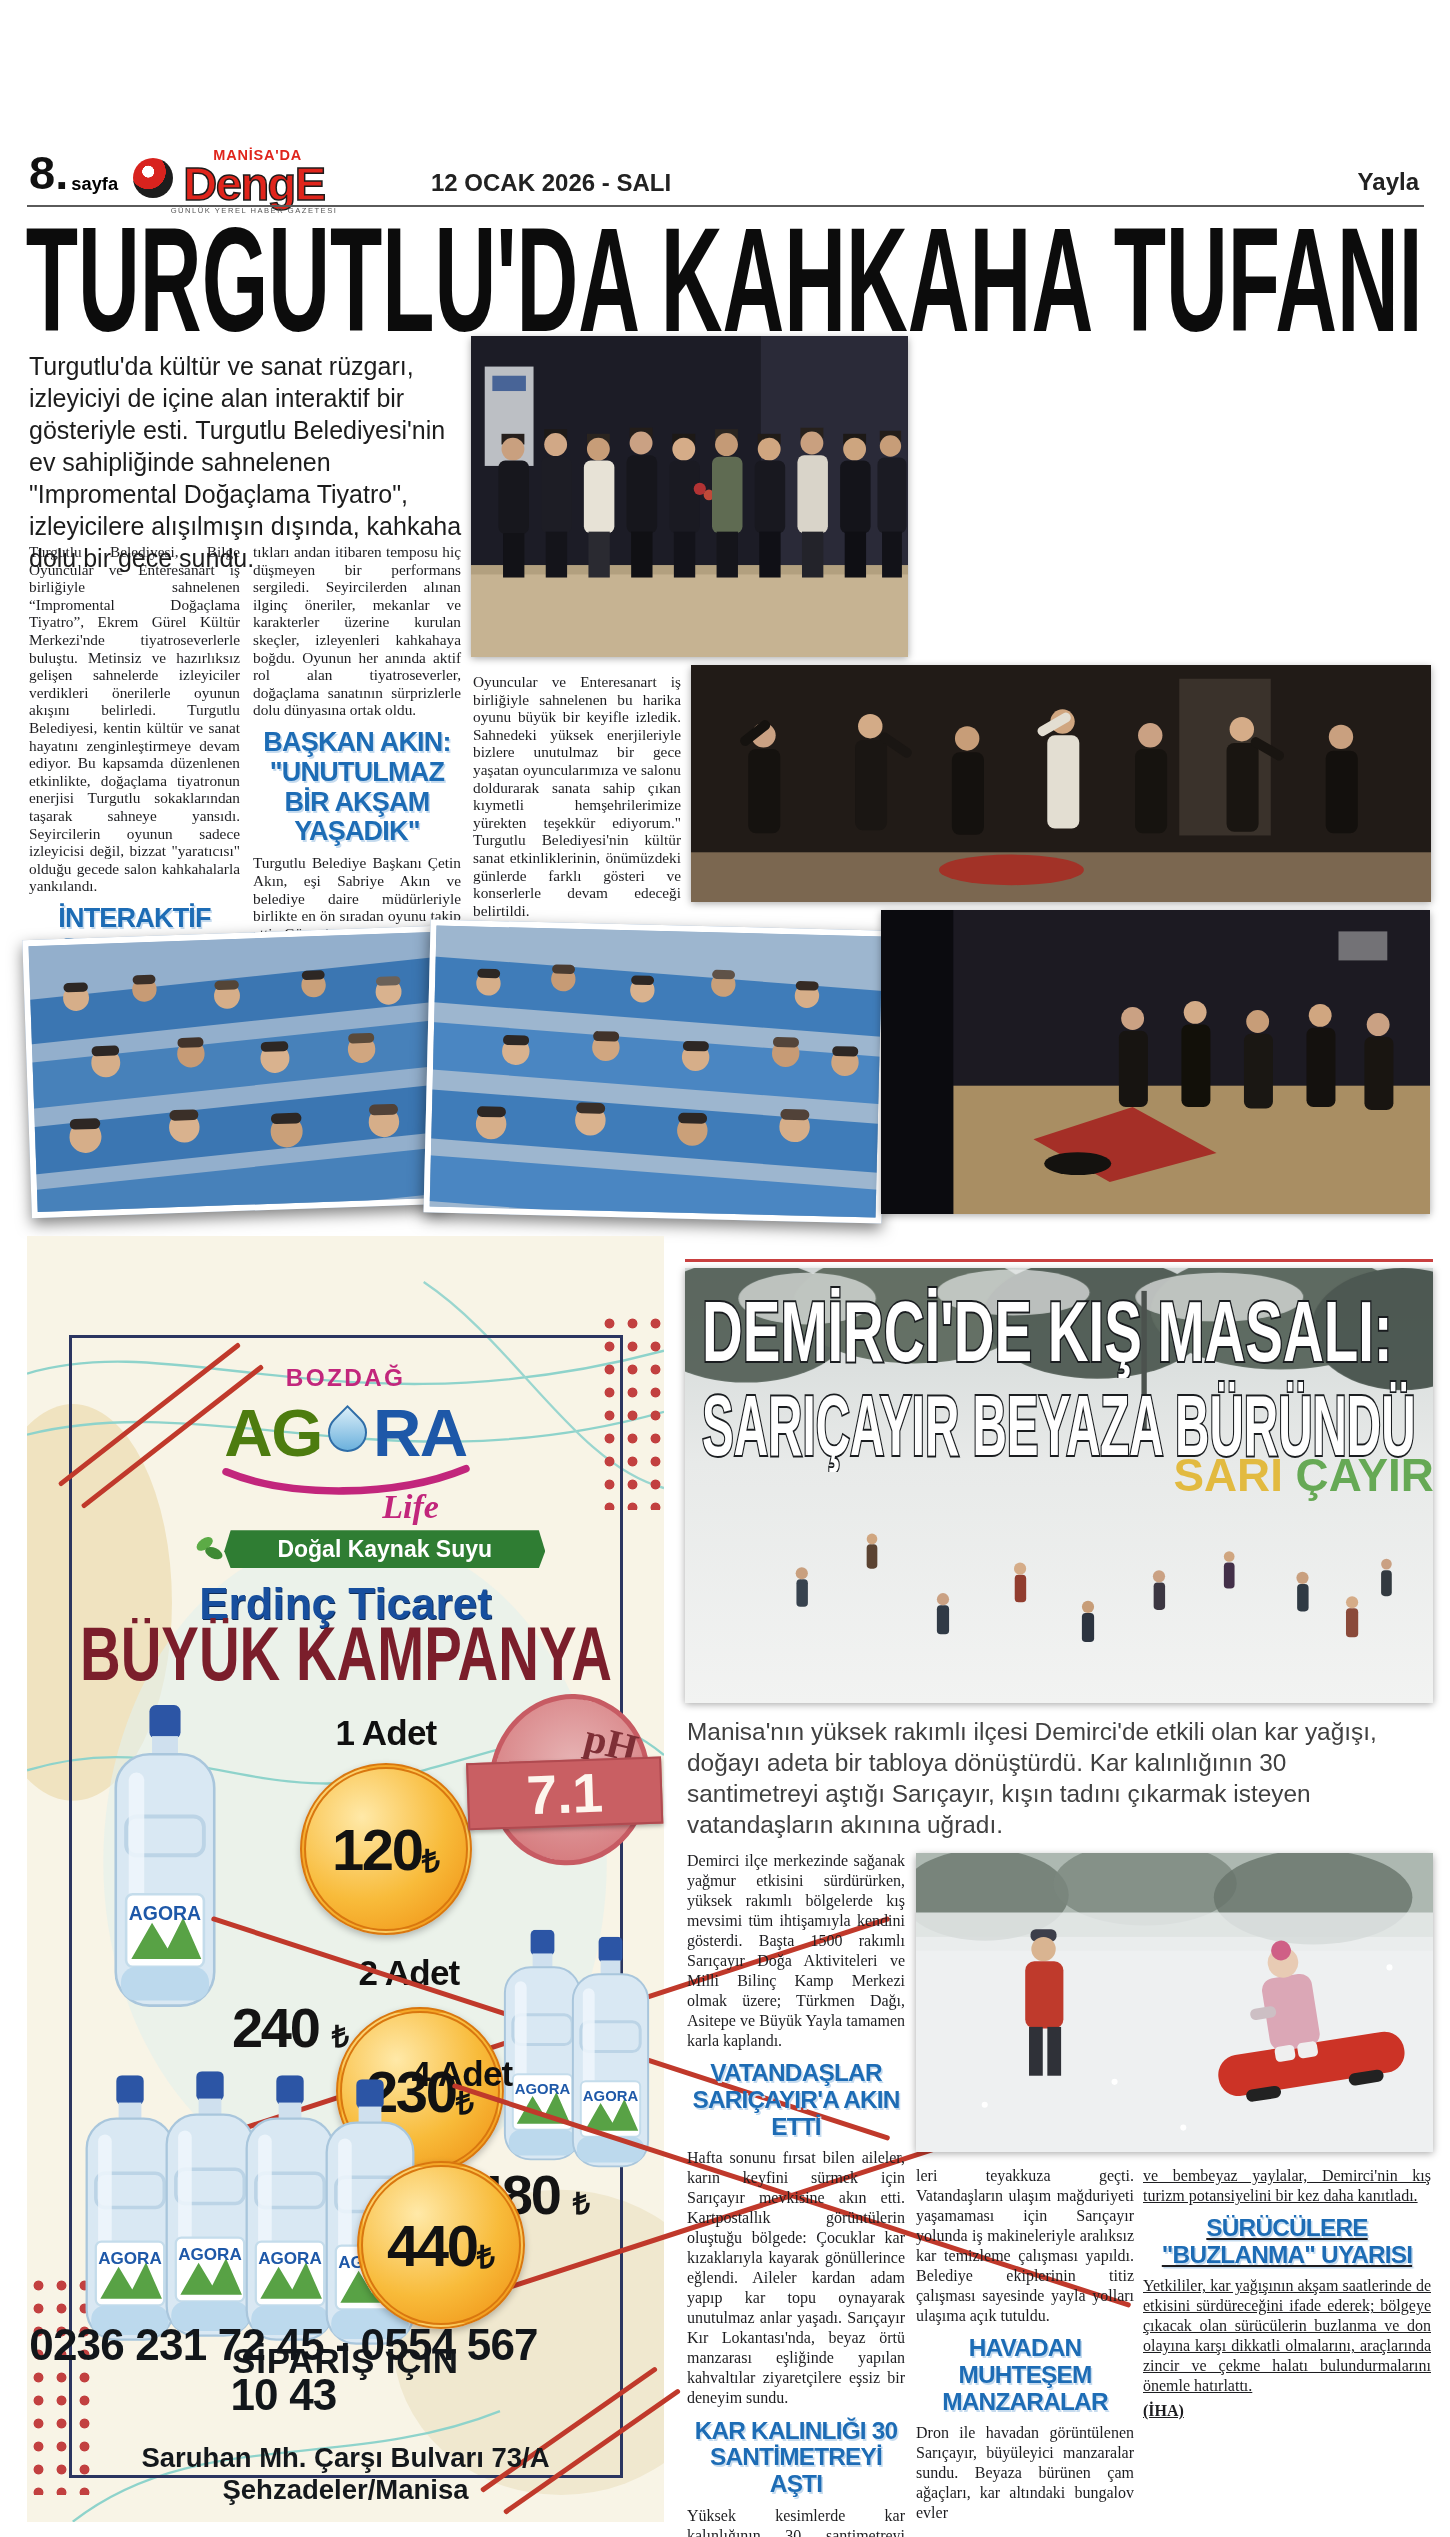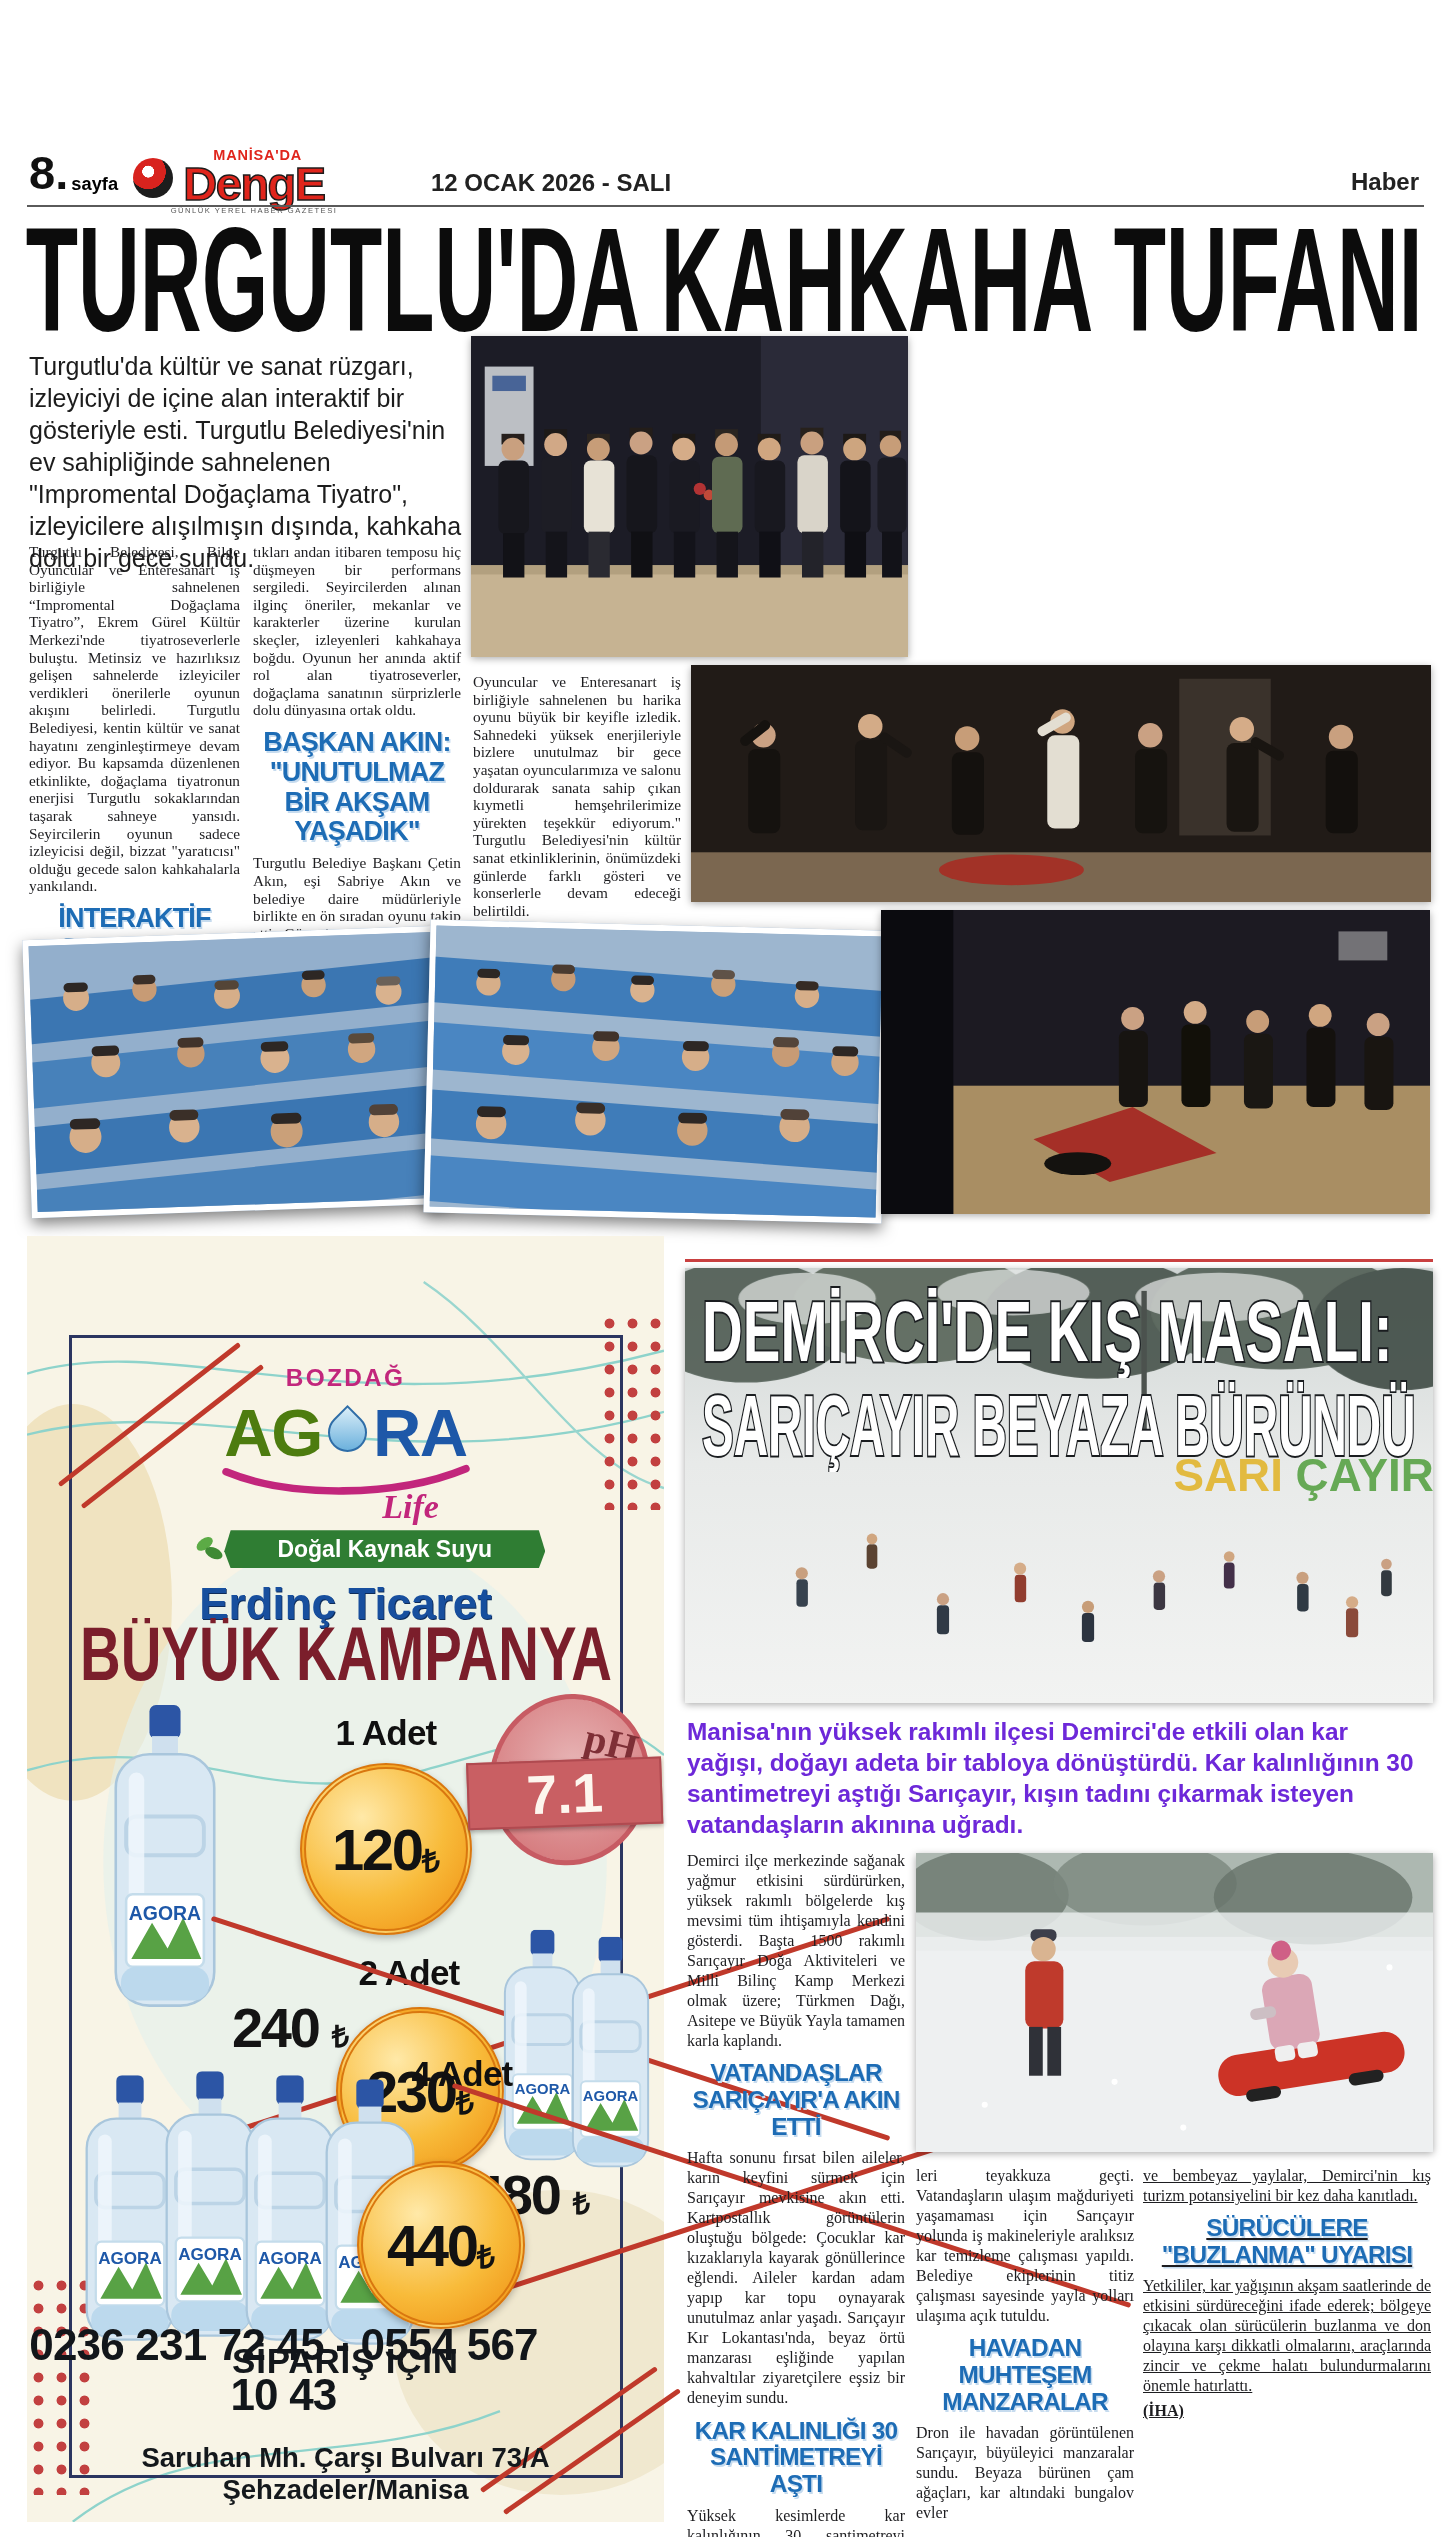--- a/index.html
+++ b/index.html
@@ -61,21 +61,21 @@
   <div class="abs" style="left:128px;top:147px;width:229px;text-align:center;">
     <div class="abs" style="left:4.6px;top:10.7px;width:40px;height:40px;border-radius:50%;
          background:radial-gradient(circle at 38% 34%, #fff 0 16%, #d8231e 17% 48%, #1d1d1d 49% 100%);"></div>
     <div style="font-size:14.5px;font-weight:bold;color:#e0251c;letter-spacing:0.8px;margin-left:30.5px;">MANİSA'DA</div>
     <div class="logo-main" style="font-size:47px;line-height:41px;margin-left:23px;">DengE</div>
     <div style="font-size:7.6px;color:#555;letter-spacing:1.5px;margin-left:23px;margin-top:2.3px;">GÜNLÜK YEREL HABER GAZETESİ</div>
   </div>
 
   <div class="abs" style="left:431px;top:169px;font-size:24px;font-weight:bold;color:#222;letter-spacing:0px;">12 OCAK 2026 - SALI</div>
 
-  <div class="abs" style="left:1297px;top:168px;width:122px;text-align:right;font-size:24px;font-weight:bold;color:#222;">Haber</div>
+  <div class="abs" style="left:1297px;top:168px;width:122px;text-align:right;font-size:24px;font-weight:bold;color:#222;">Yayla</div>
 
   <div class="abs hr" style="left:27px;top:205px;width:1397px;"></div>
 
   <svg class="abs" style="left:23px;top:215px;" width="1404" height="131" viewBox="0 0 1840 172">
     <text x="2" y="152" font-family="Liberation Sans, sans-serif" font-size="196" font-weight="bold" fill="#0c0c0c" textLength="1834" lengthAdjust="spacingAndGlyphs">TURGUTLU'DA KAHKAHA TUFANI</text>
   </svg>
 
   <div class="abs" style="left:29px;top:350px;width:441px;font-size:25px;line-height:32px;color:#1c1c1c;">Turgutlu'da kültür ve sanat rüzgarı, izleyiciyi de içine alan interaktif bir gösteriyle esti. Turgutlu Belediyesi'nin ev sahipliğinde sahnelenen "Impromental Doğaçlama Tiyatro", izleyicilere alışılmışın dışında, kahkaha dolu bir gece sundu.</div>
 
   <svg class="abs photo" style="left:471px;top:336px;" width="437" height="321" viewBox="0 0 573 420" preserveAspectRatio="none">
@@ -514,21 +514,21 @@
     </g>
   </svg>
 
   <svg class="abs" style="left:702px;top:1286px;" width="725" height="92" viewBox="0 0 950 120">
     <text x="0" y="98" font-family="Liberation Sans, sans-serif" font-size="112" font-weight="bold" fill="#ffffff" stroke="#1a1d20" stroke-width="5" style="paint-order:stroke;" textLength="905" lengthAdjust="spacingAndGlyphs">DEMİRCİ'DE KIŞ MASALI:</text>
   </svg>
   <svg class="abs" style="left:702px;top:1380px;" width="725" height="92" viewBox="0 0 950 120">
     <text x="0" y="98" font-family="Liberation Sans, sans-serif" font-size="112" font-weight="bold" fill="#ffffff" stroke="#1a1d20" stroke-width="5" style="paint-order:stroke;" textLength="935" lengthAdjust="spacingAndGlyphs">SARIÇAYIR BEYAZA BÜRÜNDÜ</text>
   </svg>
 
-  <div class="abs" style="left:687px;top:1716px;width:736px;font-size:24.4px;line-height:31px;color:#6d28d9;font-weight:bold;">Manisa'nın yüksek rakımlı ilçesi Demirci'de etkili olan kar yağışı, doğayı adeta bir tabloya dönüştürdü. Kar kalınlığının 30 santimetreyi aştığı Sarıçayır, kışın tadını çıkarmak isteyen vatandaşların akınına uğradı.</div>
+  <div class="abs" style="left:687px;top:1716px;width:736px;font-size:24.4px;line-height:31px;color:#404040;">Manisa'nın yüksek rakımlı ilçesi Demirci'de etkili olan kar yağışı, doğayı adeta bir tabloya dönüştürdü. Kar kalınlığının 30 santimetreyi aştığı Sarıçayır, kışın tadını çıkarmak isteyen vatandaşların akınına uğradı.</div>
 
   <svg class="abs photo" style="left:916px;top:1853px;" width="517" height="299" viewBox="0 0 677 392" preserveAspectRatio="none">
     <rect width="677" height="392" fill="#eef0f1"></rect>
     <rect width="677" height="110" fill="#adb8b1"></rect>
     <ellipse cx="90" cy="55" rx="110" ry="60" fill="#6a776e" opacity="0.8"></ellipse>
     <ellipse cx="300" cy="40" rx="120" ry="55" fill="#7b877e" opacity="0.8"></ellipse>
     <ellipse cx="520" cy="58" rx="130" ry="62" fill="#66736a" opacity="0.8"></ellipse>
     <rect y="78" width="677" height="50" fill="#e9ecec" opacity="0.85"></rect>
     <g>
       <rect x="150" y="100" width="34" height="16" rx="7" fill="#3c3e4a"></rect>

